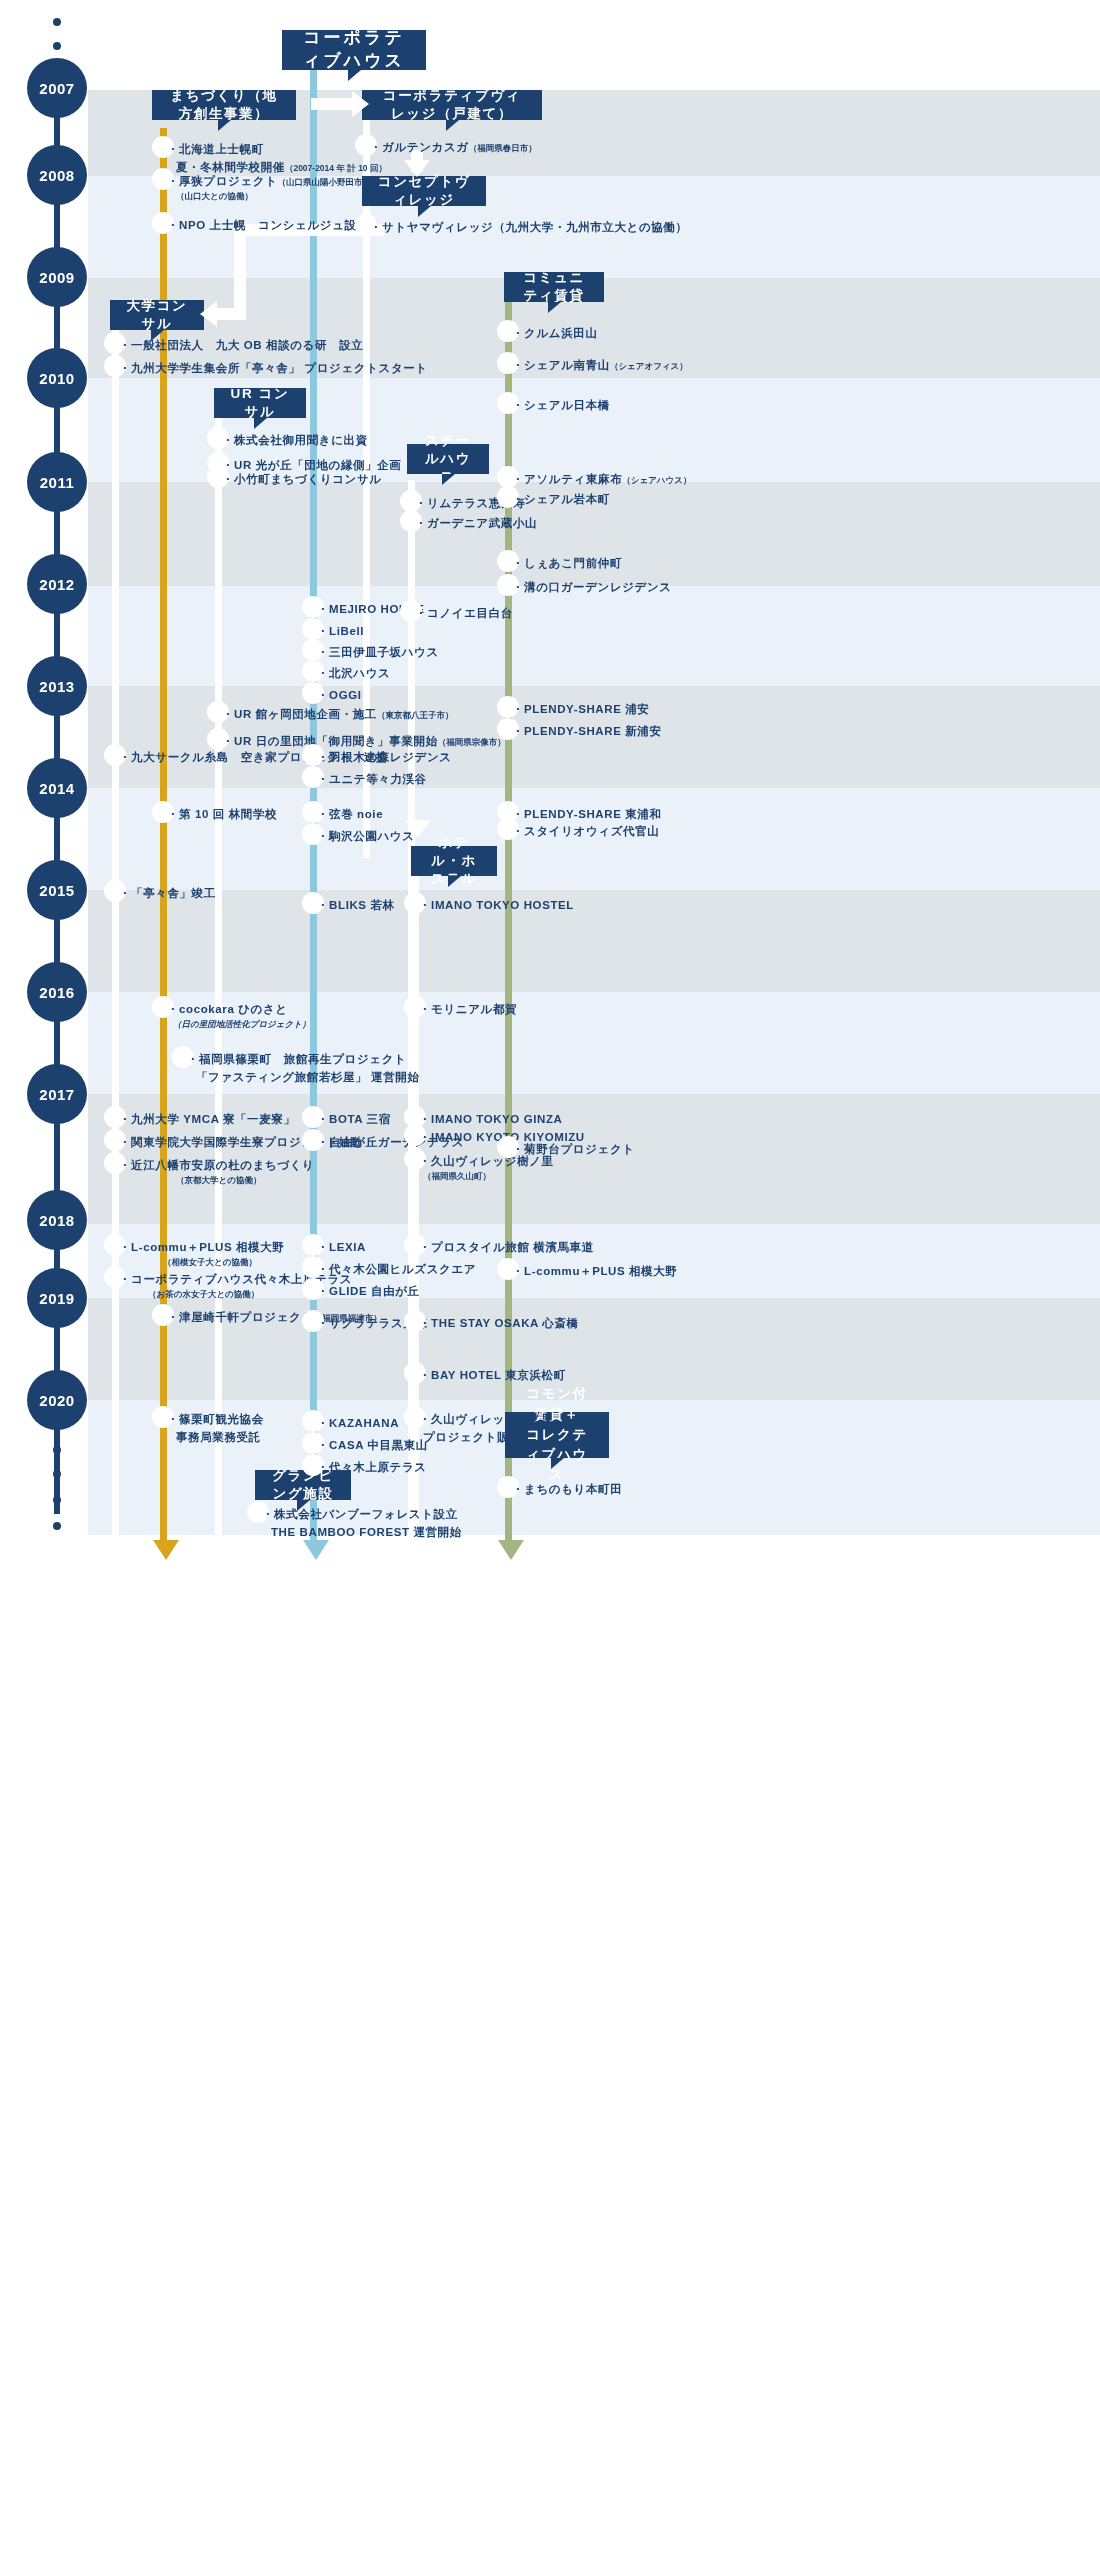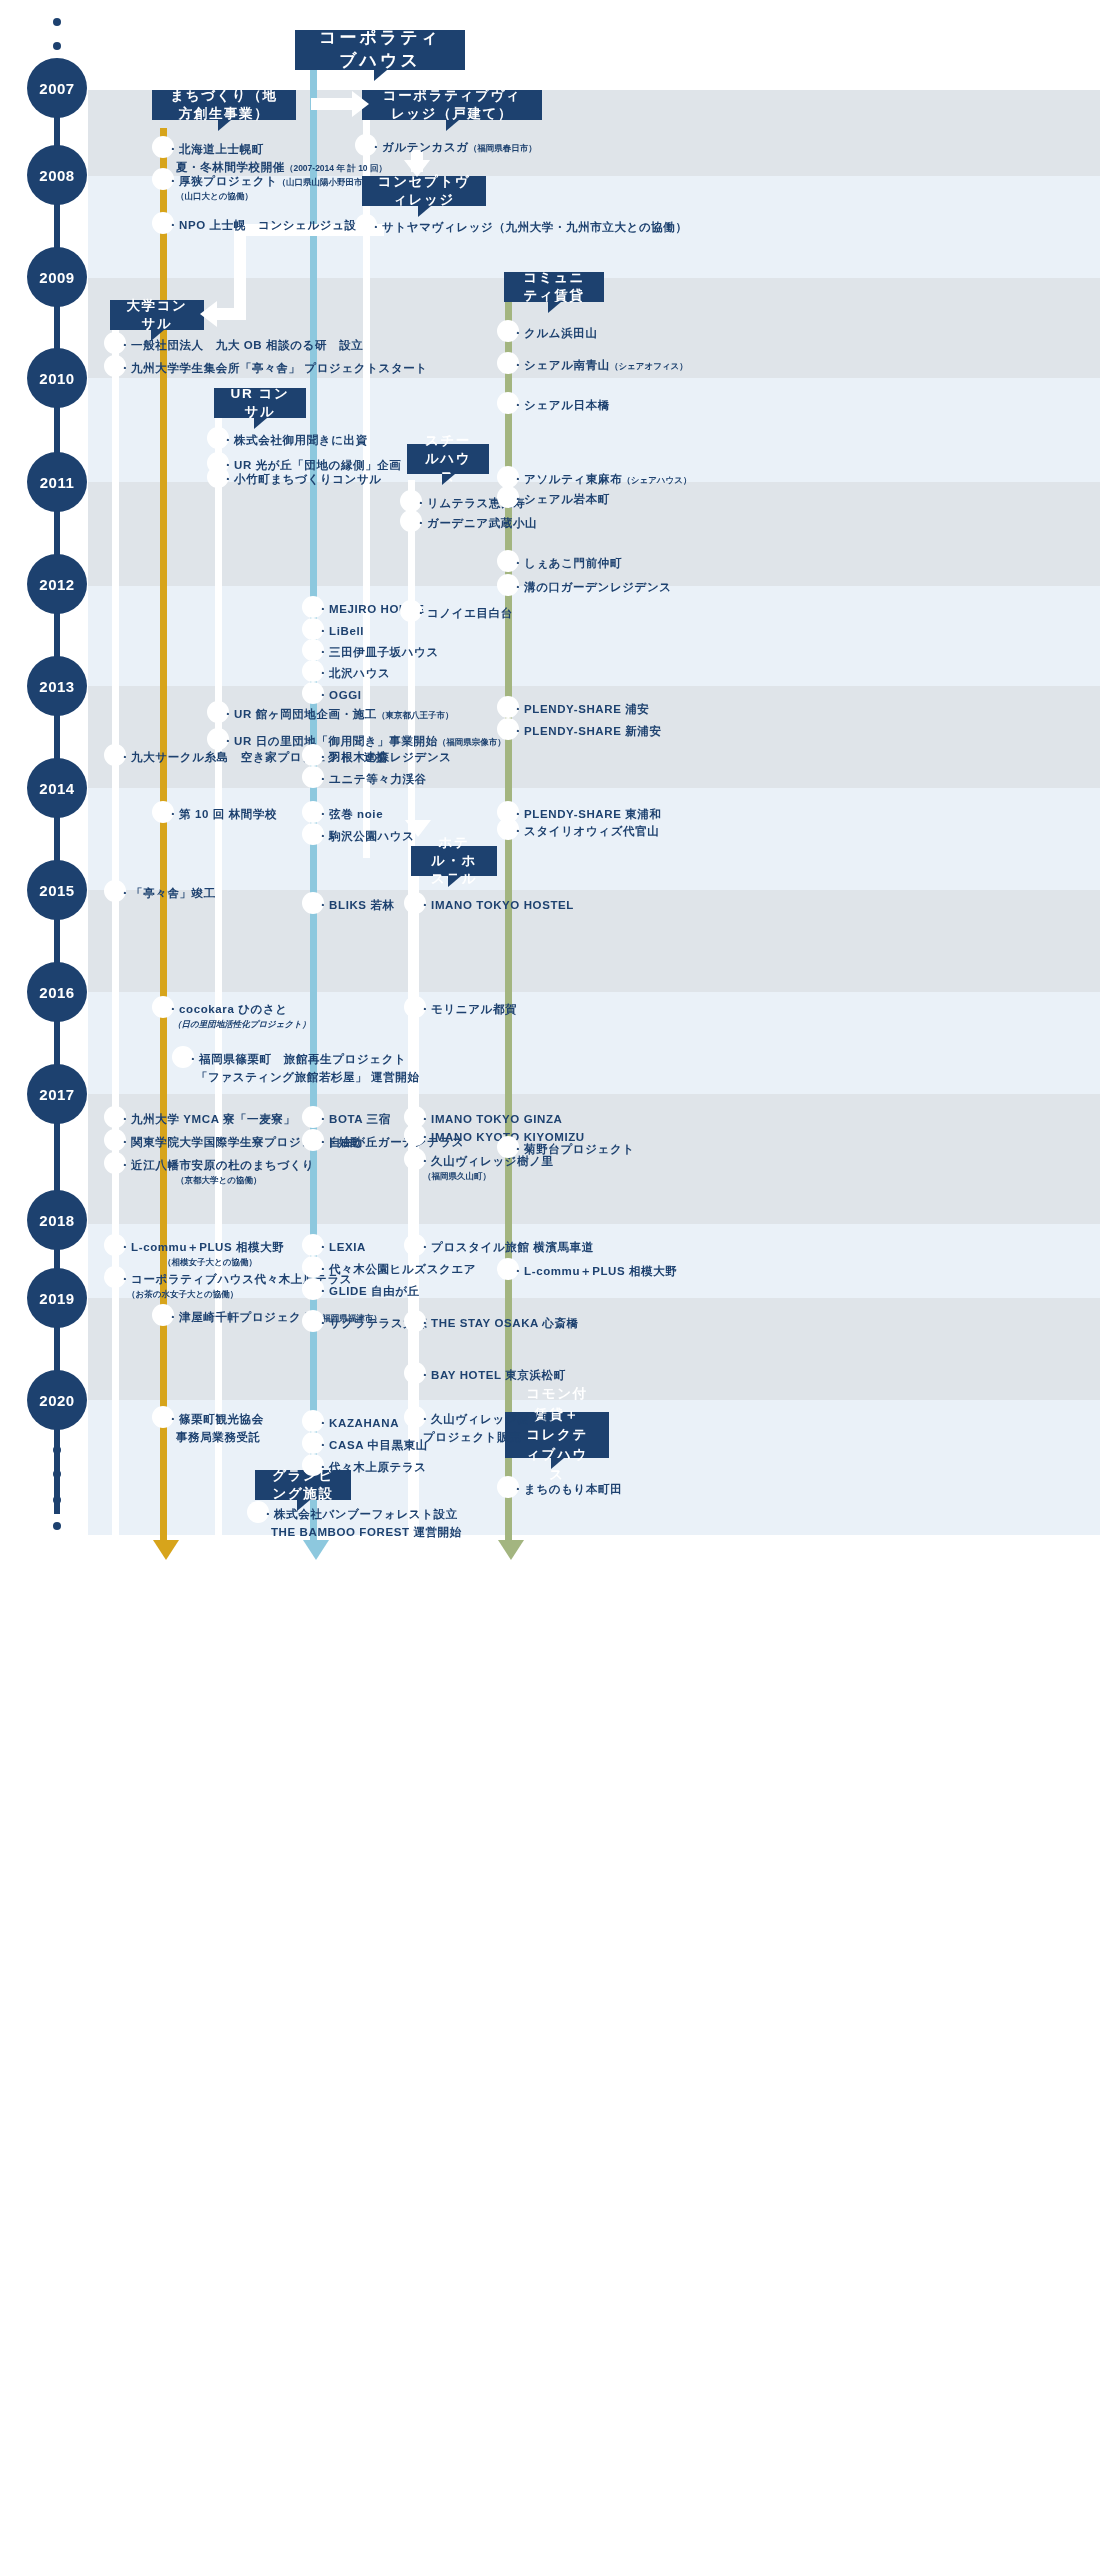--- a/index.html
+++ b/index.html
@@ -114,21 +114,21 @@
   <div class="yearnode" style="top:554px;left:27px;">2012</div>
   <div class="yearnode" style="top:656px;left:27px;">2013</div>
   <div class="yearnode" style="top:758px;left:27px;">2014</div>
   <div class="yearnode" style="top:860px;left:27px;">2015</div>
   <div class="yearnode" style="top:962px;left:27px;">2016</div>
   <div class="yearnode" style="top:1064px;left:27px;">2017</div>
   <div class="yearnode" style="top:1190px;left:27px;">2018</div>
   <div class="yearnode" style="top:1268px;left:27px;">2019</div>
   <div class="yearnode" style="top:1370px;left:27px;">2020</div>
 
-  <div class="cat big" style="left:295px;top:30px;width:170px;height:40px;">
+  <div class="cat big" style="left:282px;top:30px;width:144px;height:40px;">
     <span>コーポラティブハウス</span>
     <span class="tail"></span>
   </div>
 
   <div class="cat" style="left:152px;top:90px;width:144px;height:30px;">
     <span>まちづくり（地方創生事業）</span>
     <span class="tail"></span>
   </div>
 
   <div class="cat" style="left:362px;top:90px;width:180px;height:30px;">
@@ -275,21 +275,21 @@
     <span class="bullet"></span>
     <span class="etxt">
       <span>・L-commu＋PLUS 相模大野</span>
       <span class="l2 sm" style="padding-left:12px;margin-left:32px;">（相模女子大との協働）</span>
     </span>
   </div>
   <div class="entry" style="left:115px;top:1270px;">
     <span class="bullet"></span>
     <span class="etxt">
       <span>・コーポラティブハウス代々木上原テラス</span>
-      <span class="l2 sm" style="padding-left:8px;">（お茶の水女子大との協働）</span>
+      <span class="l2 sm" style="padding-left:17px;margin-left:12px;">（お茶の水女子大との協働）</span>
     </span>
   </div>
   <div class="entry" style="left:163px;top:1308px;">
     <span class="bullet"></span>
     <span class="etxt">
       <span>・津屋崎千軒プロジェクト</span><span class="sm">（福岡県福津市）</span>
     </span>
   </div>
 
   <div class="entry" style="left:218px;top:431px;">

